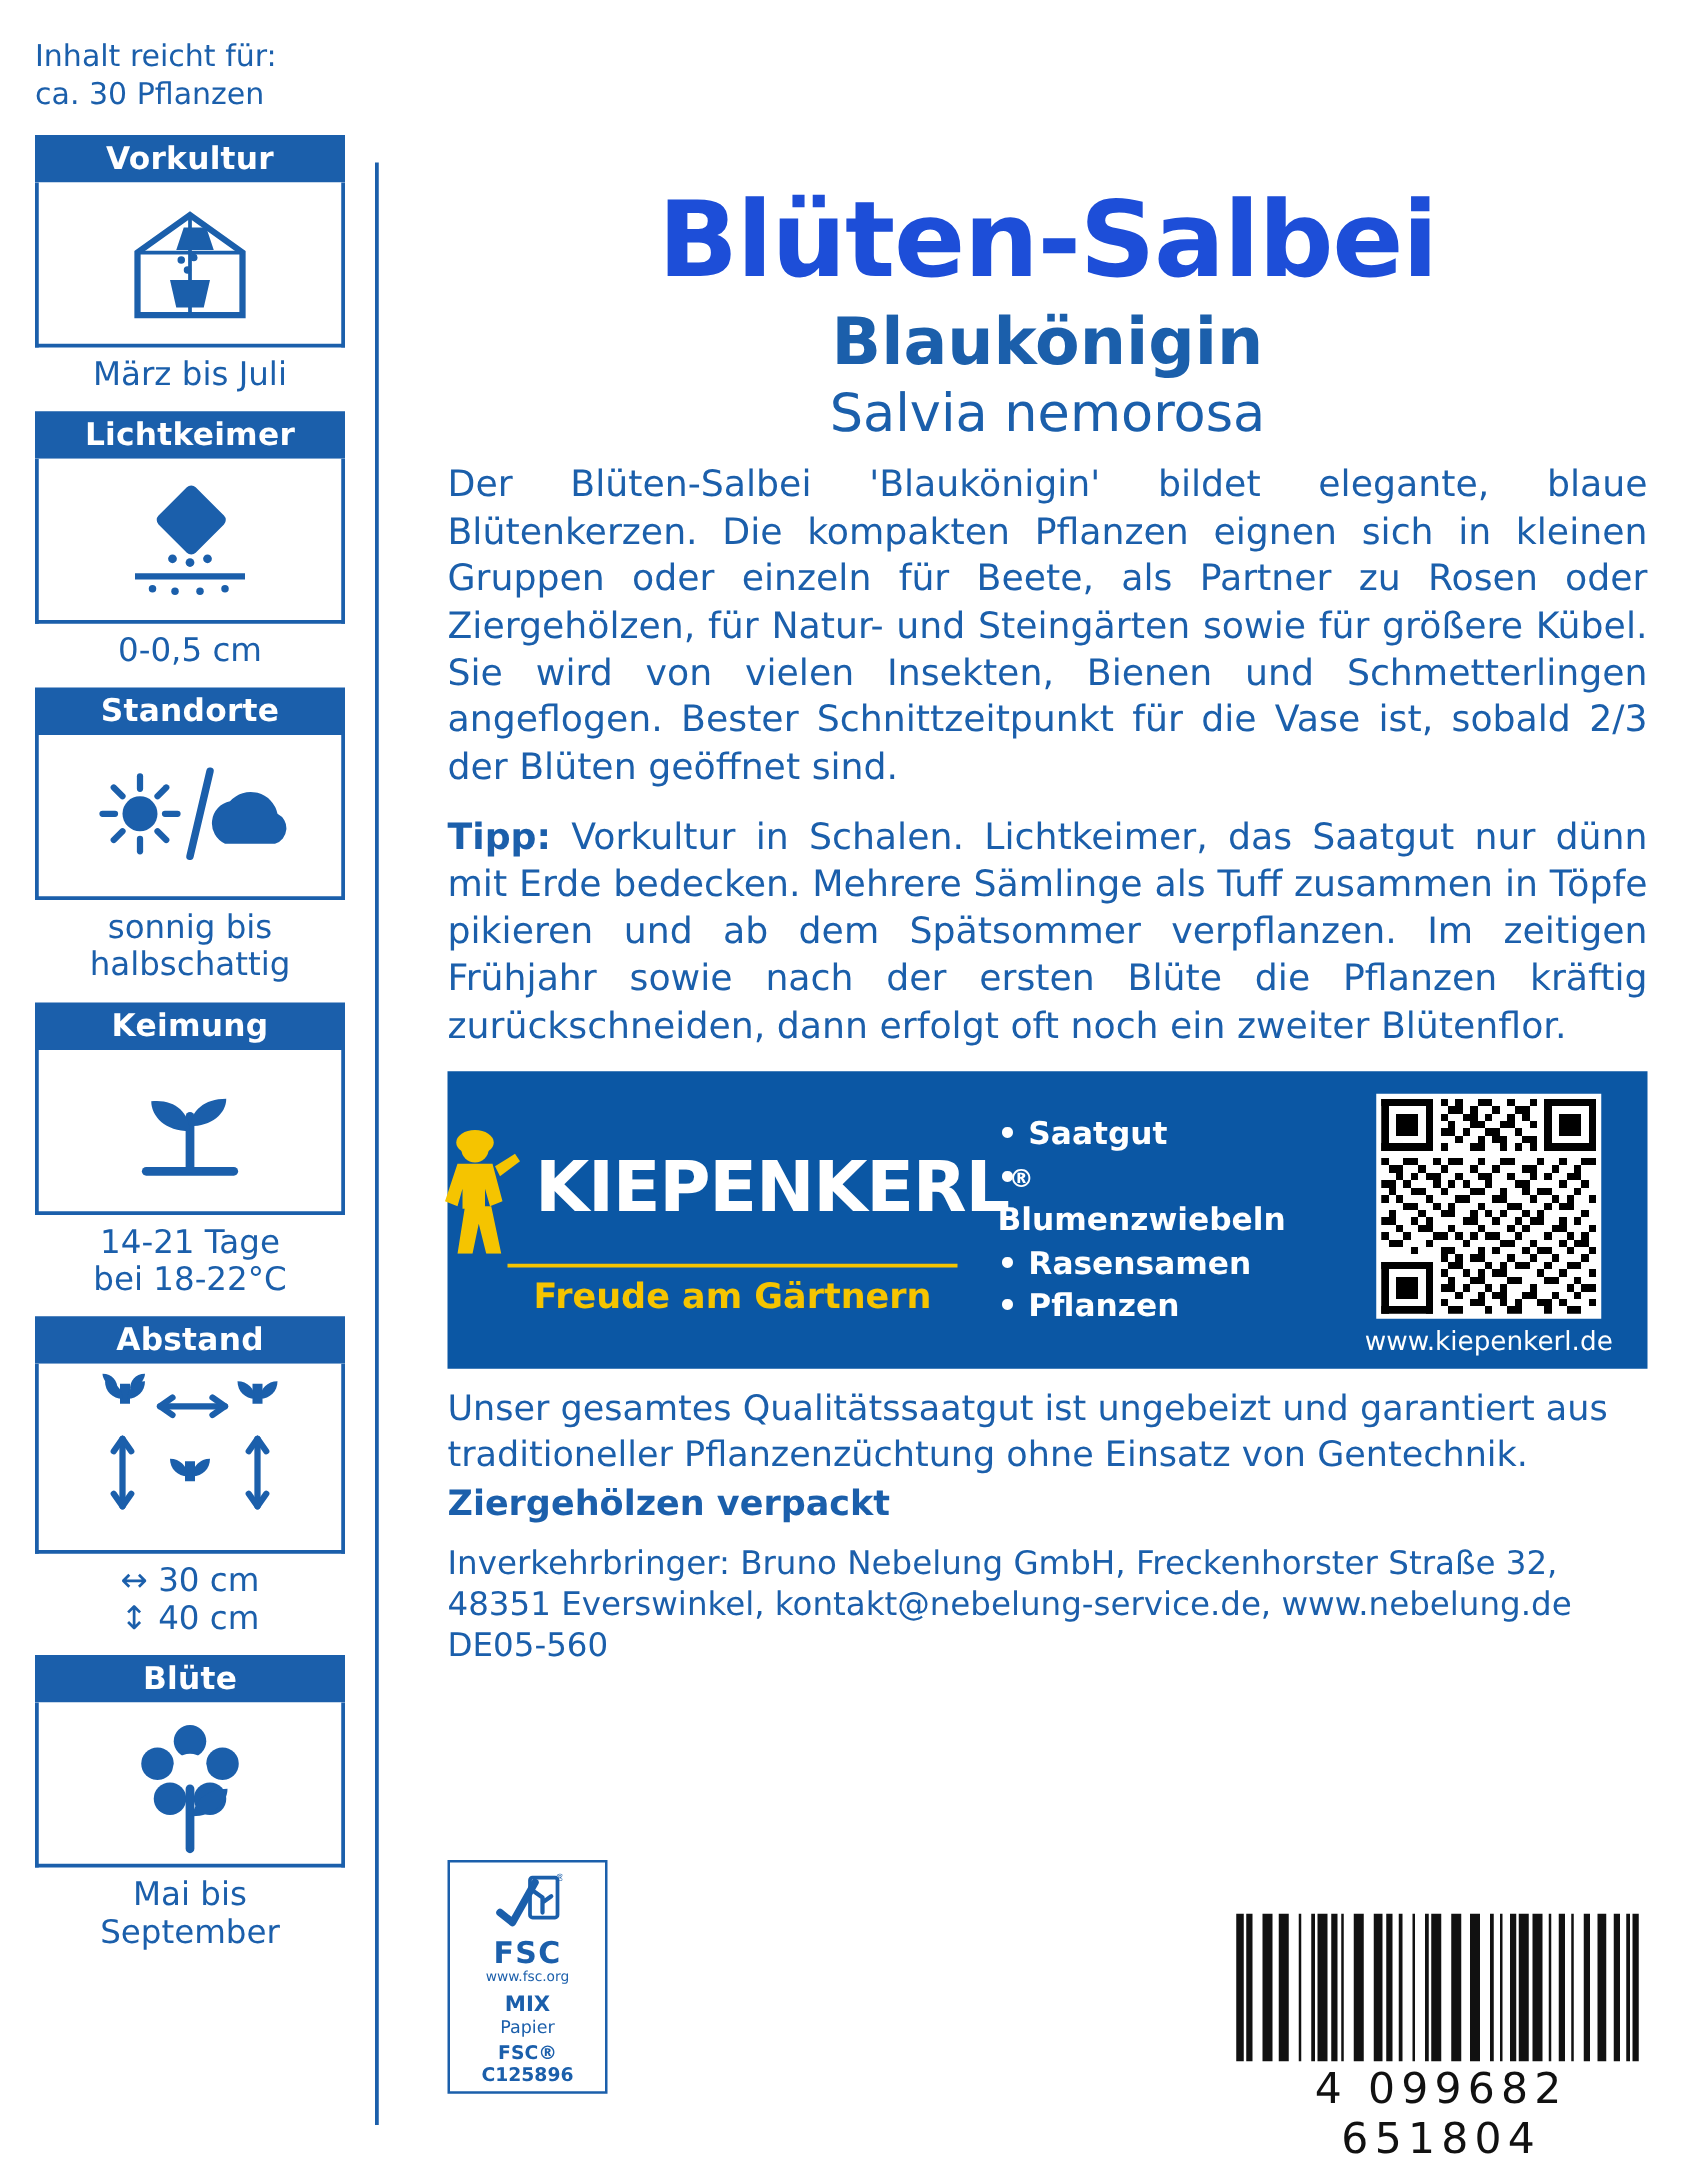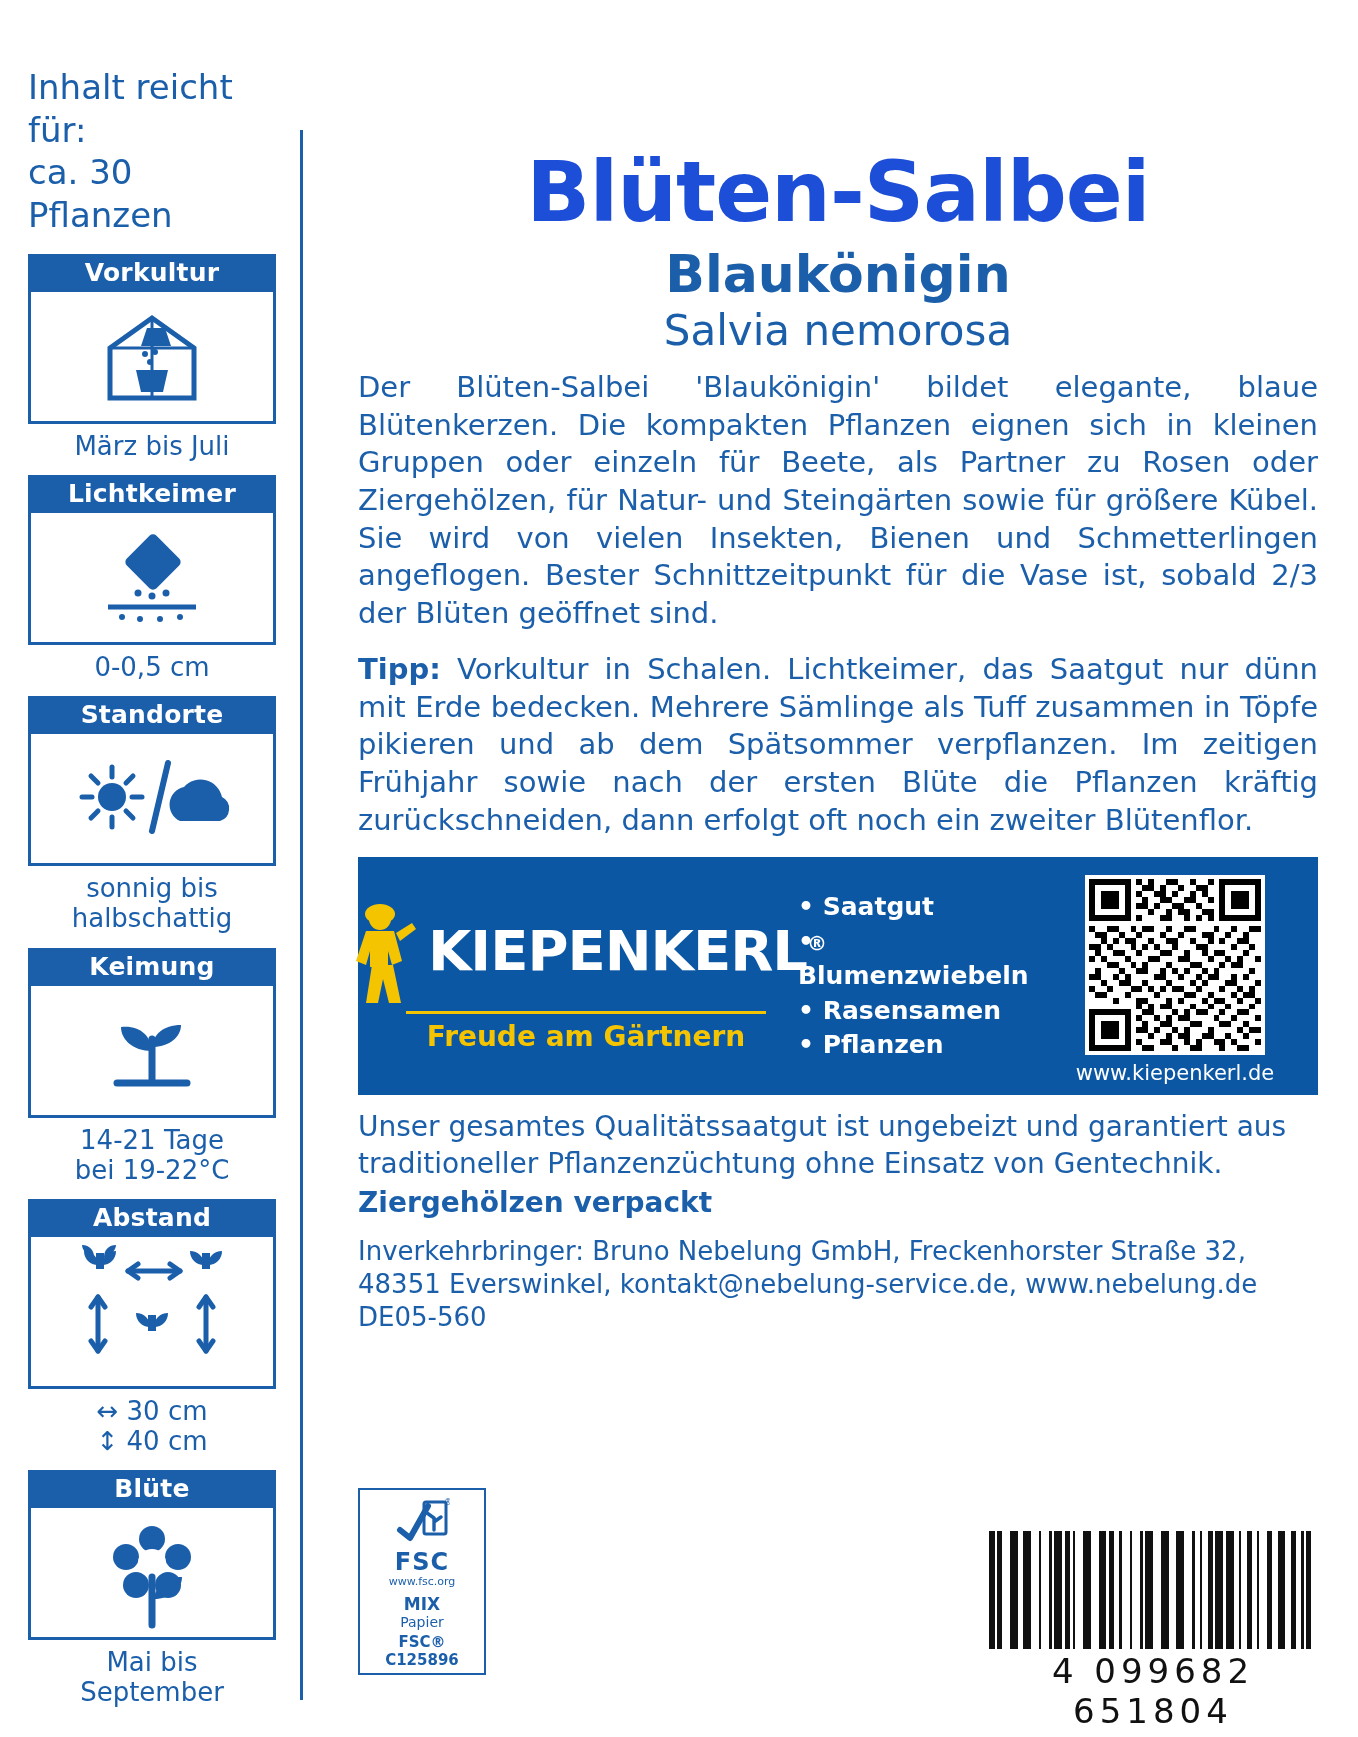--- a/index.html
+++ b/index.html
@@ -17,27 +17,26 @@
     overflow: hidden;
   }
 
   
   .left-col {
     position: absolute;
     left: 28px; top: 30px;
     width: 250px;
   }
   .content-for {
-    font-size: 34px;
+    font-size: 24px;
     line-height: 1.25;
     color: #1b5fab;
     font-weight: 400;
     margin-bottom: 18px;
     white-space: pre-line;
-    margin-top: 36px;
   }
   .icon-block {
     width: 248px;
     margin-bottom: 14px;
   }
   .icon-head {
     background: #1b5fab;
     color: #ffffff;
     font-size: 25px;
     font-weight: bold;
@@ -162,21 +161,21 @@
     font-size: 25px;
     font-weight: bold;
     color: #ffffff;
     line-height: 1.38;
   }
   .brand-list li::before {
     content: "• ";
   }
   .qr-wrap {
     position: absolute;
-    right: 38px; top: 18px;
+    right: 22px; top: 18px;
     width: 210px;
     text-align: center;
   }
   .qr-code {
     width: 180px; height: 180px;
     margin: 0 auto;
     background: #fff;
     padding: 4px;
   }
   .qr-url {
@@ -315,21 +314,21 @@
       <div class="icon-head">Keimung</div>
       <div class="icon-box">
         <svg width="130" height="110" viewBox="0 0 130 110">
           <path d="M65 86 V44" stroke="#1b5fab" stroke-width="7" stroke-linecap="round"></path>
           <path d="M65 56 C45 56 34 44 34 32 C52 30 64 40 65 56 Z" fill="#1b5fab"></path>
           <path d="M65 52 C82 52 94 42 94 30 C76 30 66 40 65 52 Z" fill="#1b5fab"></path>
           <path d="M30 88 H100" stroke="#1b5fab" stroke-width="7" stroke-linecap="round"></path>
         </svg>
       </div>
       <div class="icon-caption">14-21 Tage
-bei 19-22°C</div>
+bei 18-22°C</div>
     </div>
 
     <div class="icon-block">
       <div class="icon-head">Abstand</div>
       <div class="icon-box" style="height:152px;">
         <svg width="180" height="140" viewBox="0 0 180 140">
           <g fill="#1b5fab">
             <path d="M38 26 l0 -12 M30 16 c-6 -2 -10 -8 -10 -12 c8 0 12 6 12 12 Z M44 16 c6 -2 10 -8 10 -12 c-8 0 -12 6 -12 12 Z"></path>
             <path d="M34 12 h8 v16 h-8 z"></path>
             <path d="M22 10 c0 8 6 14 14 14 c0 -8 -6 -14 -14 -14 Z"></path>

